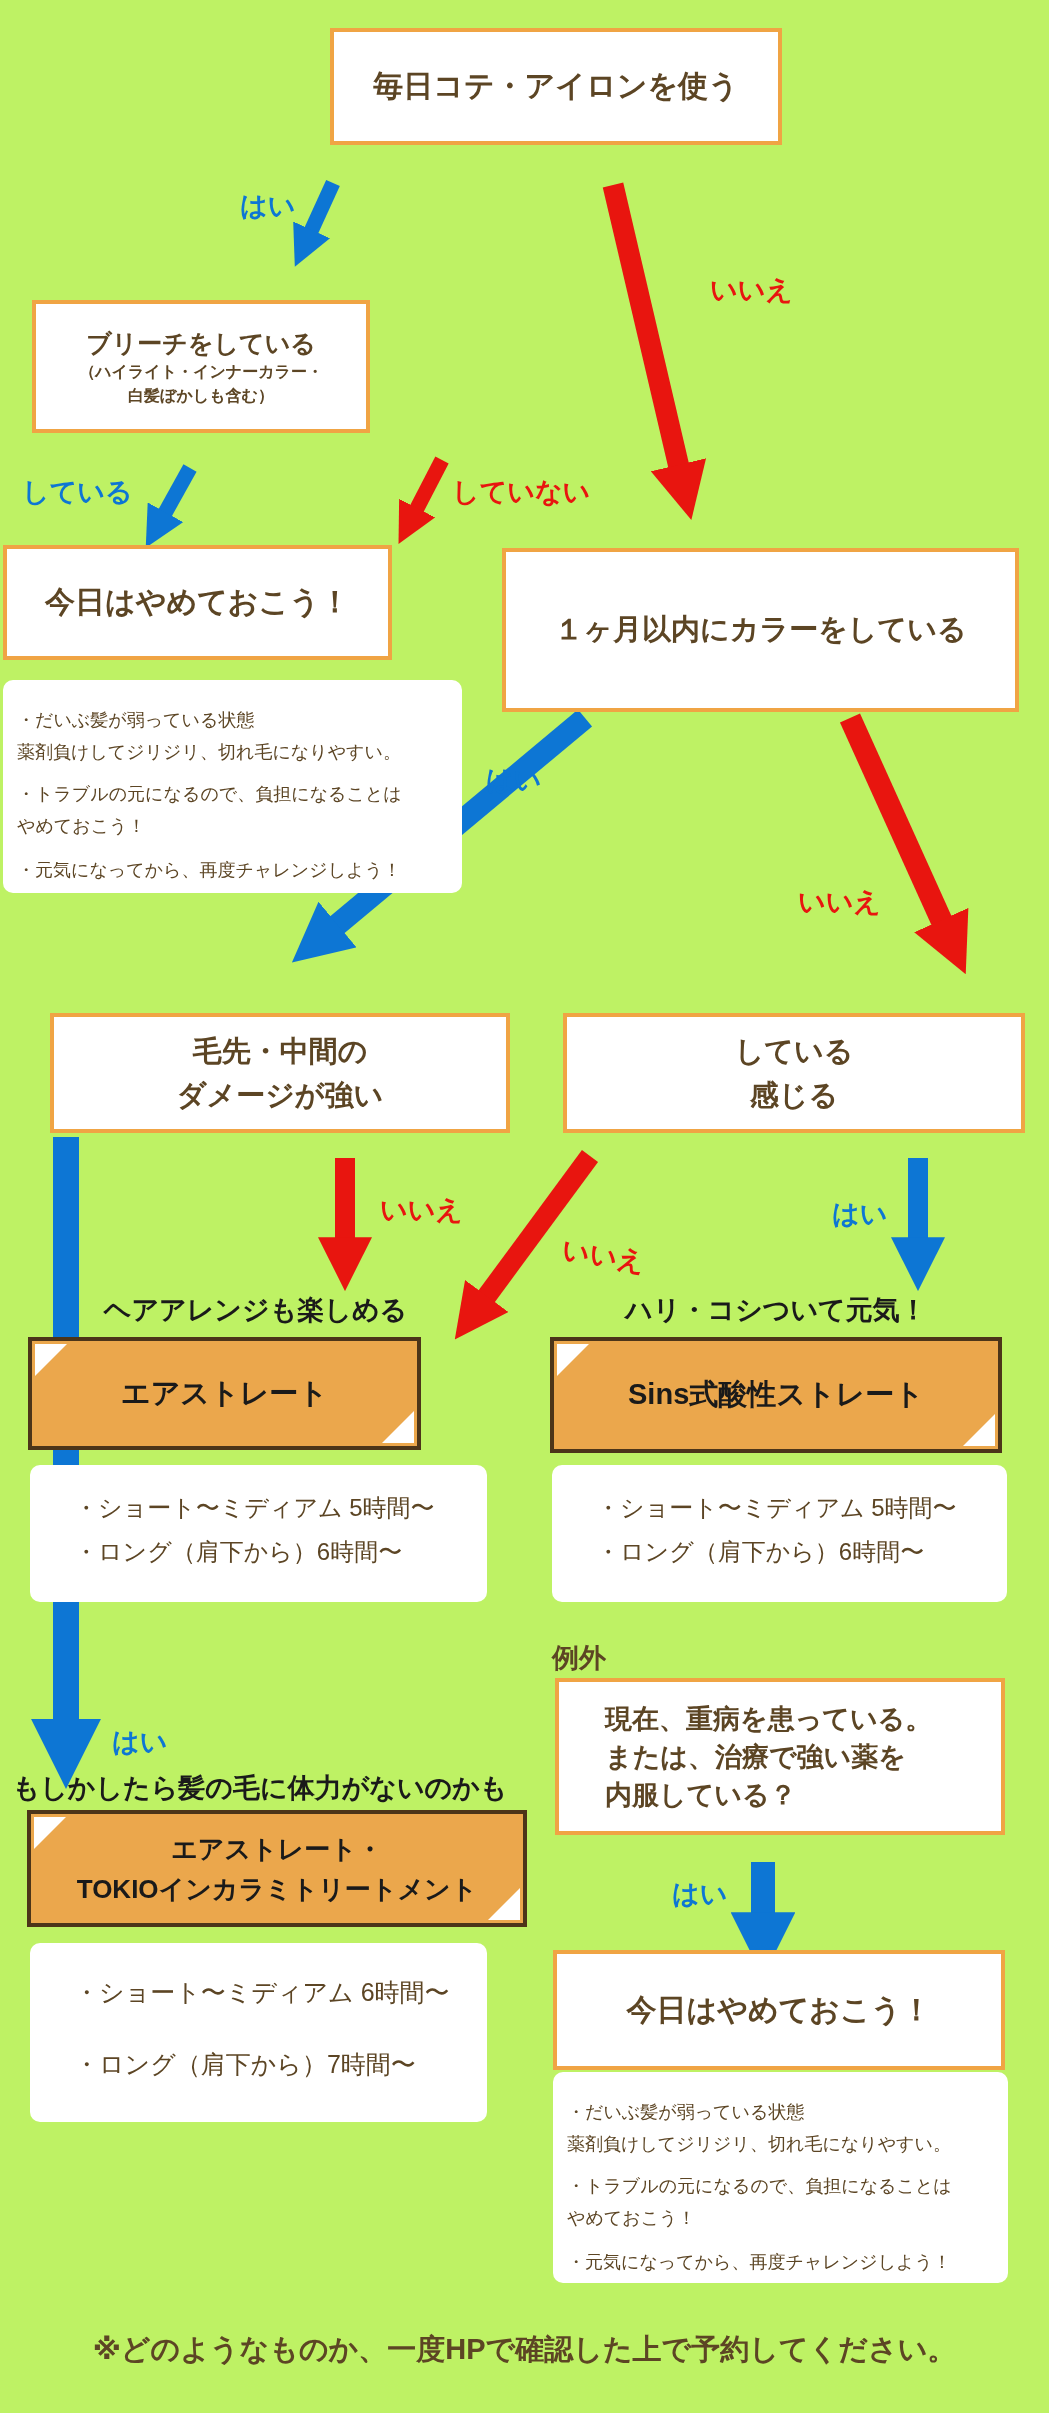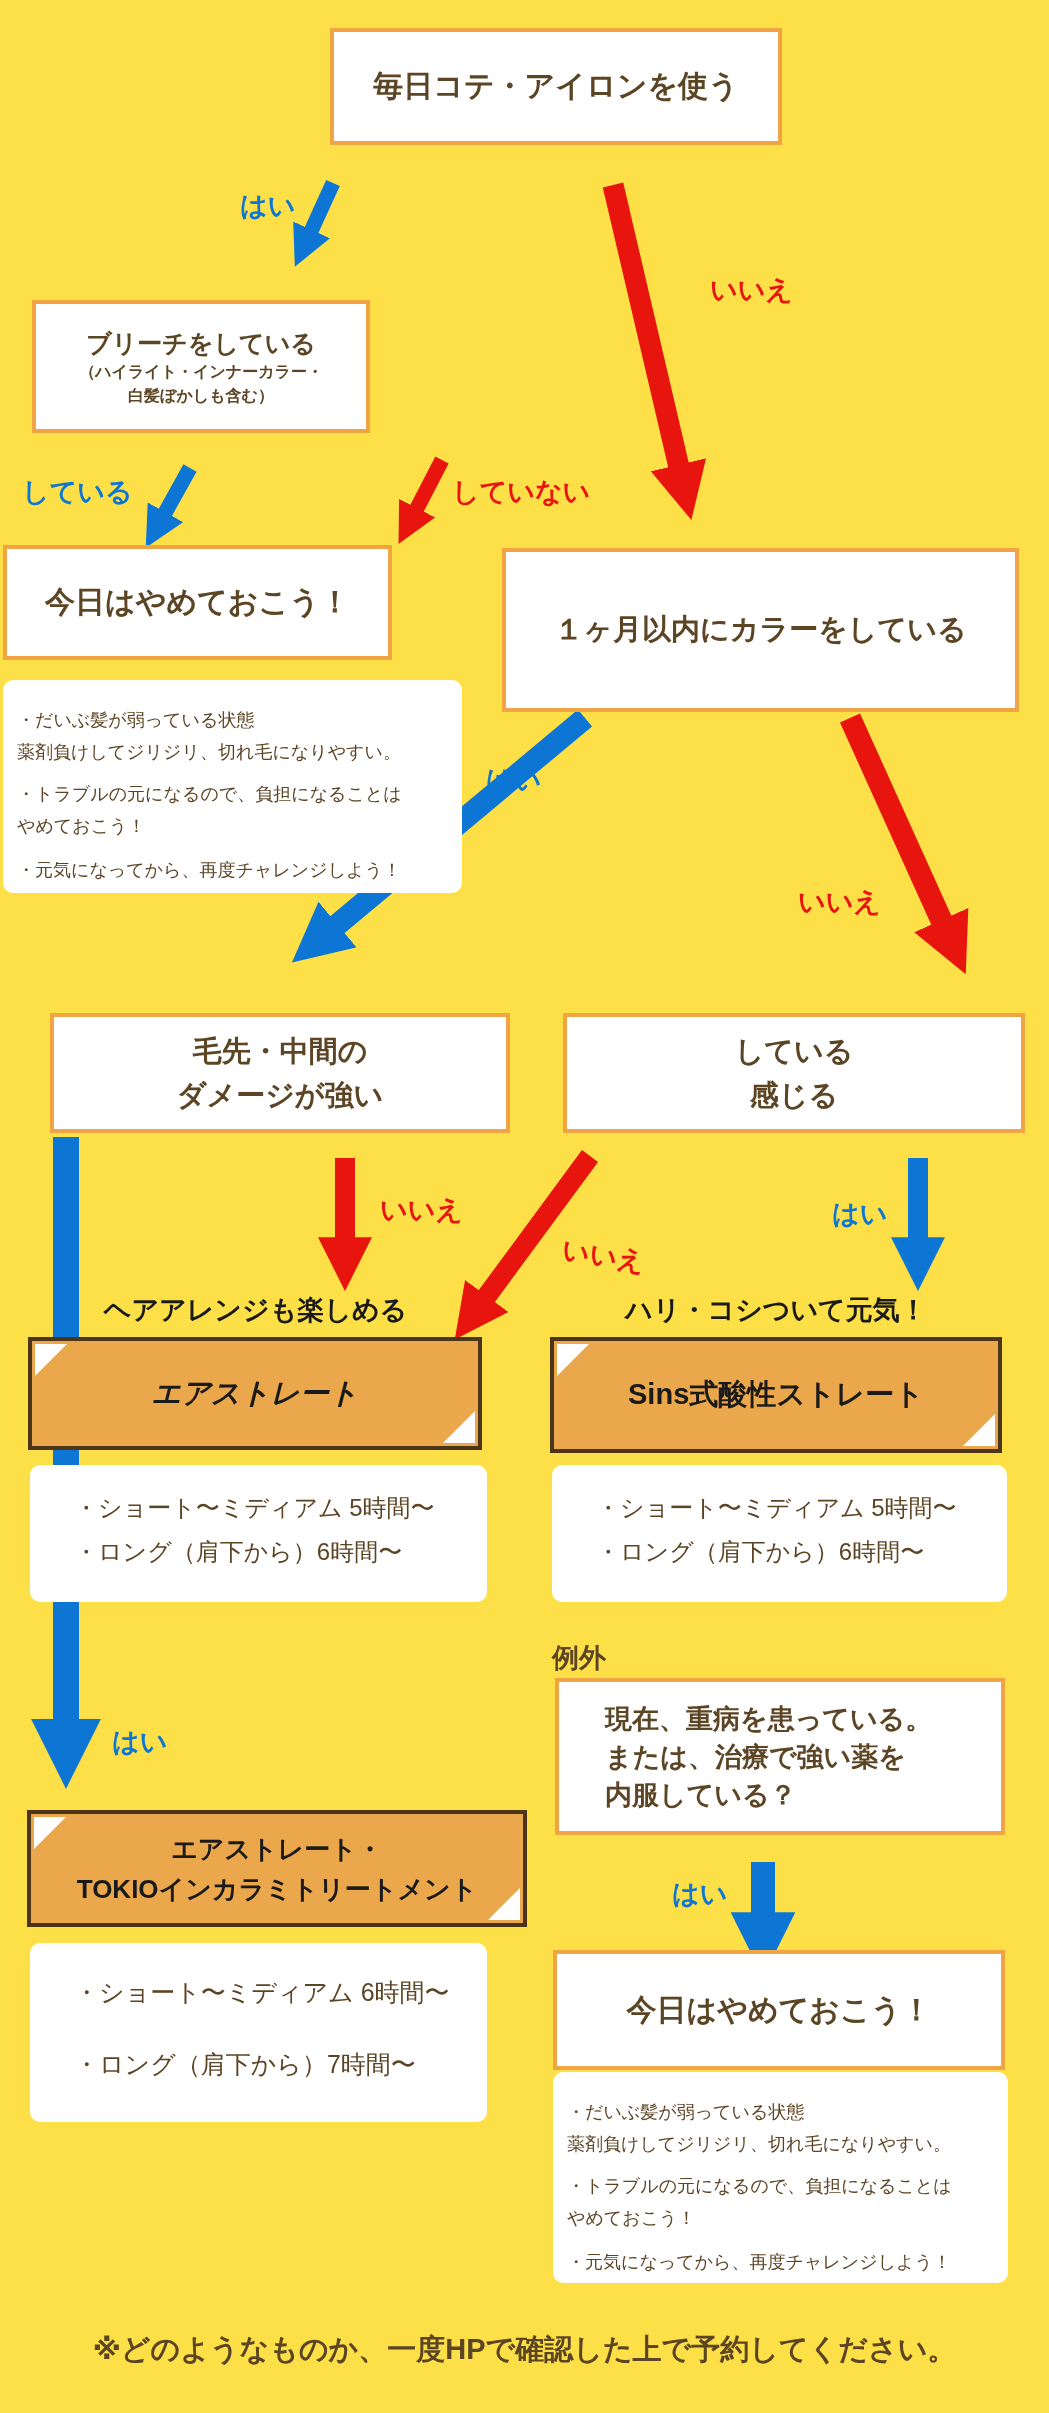--- a/index.html
+++ b/index.html
@@ -3,21 +3,21 @@
 <meta charset="utf-8">
 <style>
   html,body{margin:0;padding:0;}
   body{
     font-family:"Liberation Sans","DejaVu Sans",sans-serif;
     background:#fcf0e2;
   }
   #canvas{
     position:relative;
     width:1049px;height:2413px;
-    background:#fde047;
+    background:#bef264;
     overflow:hidden;
   }
   #arrows{position:absolute;left:0;top:0;z-index:1;}
   .abs{position:absolute;z-index:2;}
   .qbox{
     background:#ffffff;
     border:4px solid #f0a444;
     color:#5c4524;
     font-weight:bold;
     display:flex;flex-direction:column;align-items:center;justify-content:center;
@@ -126,21 +126,21 @@
     <span>ダメージが強い</span>
   </div>
   <div class="abs qbox" style="left:563px;top:1013px;width:462px;height:120px;font-size:29px;line-height:44px;">
     <span>している</span>
     <span>感じる</span>
   </div>
 
   <div class="tagline" style="left:28px;top:1292px;width:455px;font-size:27px;">ヘアアレンジも楽しめる</div>
   <div class="tagline" style="left:550px;top:1292px;width:452px;font-size:27px;">ハリ・コシついて元気！</div>
 
-  <div class="abs productbox" style="left:28px;top:1337px;width:454px;height:113px;font-size:29px;font-style:italic;">
+  <div class="abs productbox" style="left:28px;top:1337px;width:393px;height:113px;font-size:29px;">
     <span class="corner-tl"></span>
     <span class="corner-br"></span>
     <span>エアストレート</span>
   </div>
   <div class="abs productbox" style="left:550px;top:1337px;width:452px;height:116px;font-size:29px;justify-content:center;">
     <span class="corner-tl"></span>
     <span class="corner-br"></span>
     <span>Sins式酸性ストレート</span>
   </div>
 
@@ -153,20 +153,21 @@
     <p style="margin:10px 0 0 0;line-height:34px;">・ロング（肩下から）6時間〜</p>
   </div>
 
   <div class="lbl" style="left:552px;top:1640px;font-size:27px;color:#5c4524;">例外</div>
   <div class="abs qbox" style="left:555px;top:1678px;width:450px;height:157px;font-size:27px;align-items:flex-start;padding-left:46px;line-height:38px;">
     <span>現在、重病を患っている。</span>
     <span>または、治療で強い薬を</span>
     <span>内服している？</span>
   </div>
 
+  <div class="tagline" style="left:10px;top:1770px;width:500px;font-size:27px;">もしかしたら髪の毛に体力がないのかも</div>
   <div class="abs productbox" style="left:27px;top:1810px;width:500px;height:117px;font-size:26px;line-height:40px;">
     <span class="corner-tl"></span>
     <span class="corner-br"></span>
     <span>エアストレート・</span>
     <span>TOKIOインカラミトリートメント</span>
   </div>
   <div class="abs plainbox" style="left:30px;top:1943px;width:457px;height:179px;font-size:25px;padding:32px 0 0 44px;">
     <p style="margin:0;line-height:34px;">・ショート〜ミディアム 6時間〜</p>
     <p style="margin:38px 0 0 0;line-height:34px;">・ロング（肩下から）7時間〜</p>
   </div>

